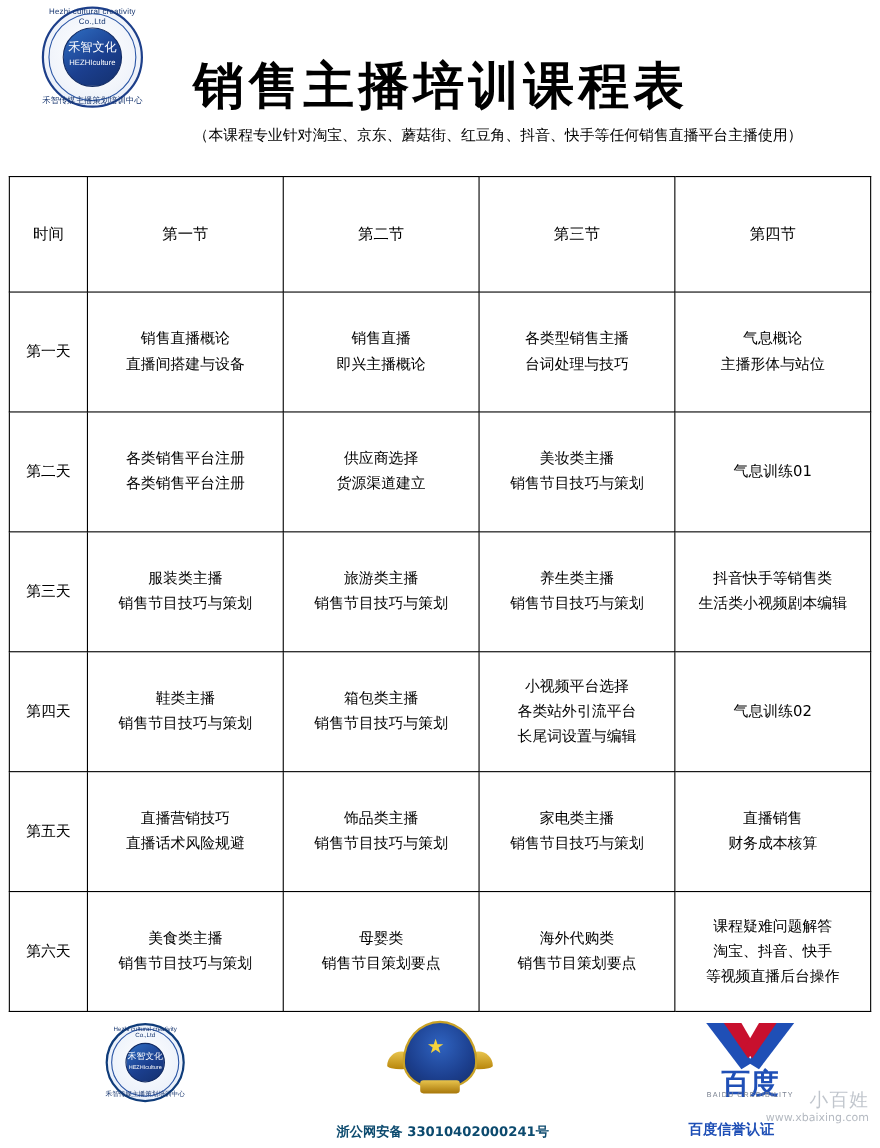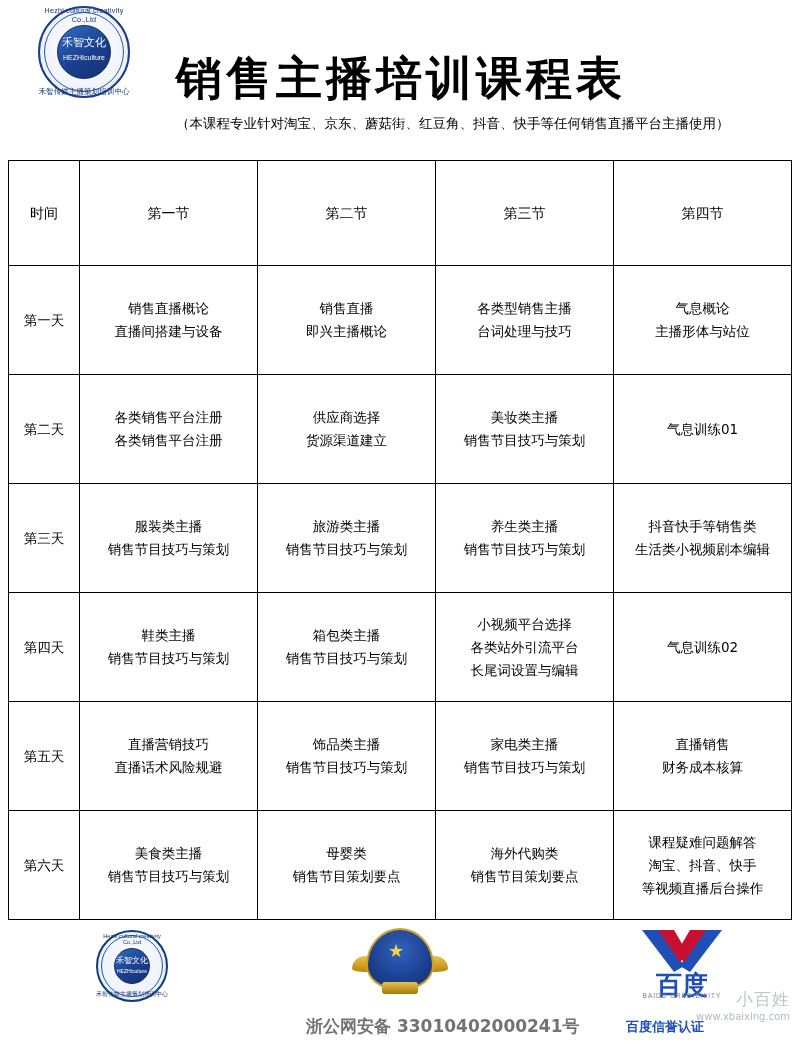--- a/index.html
+++ b/index.html
@@ -243,21 +243,21 @@
     bottom: 4px;
     left: 0; width: 800px;
     height: 26px;
   }
   .copyright {
     position: absolute; left: 42px; bottom: 4px;
     font-size: 13px; font-family: "DejaVu Sans", sans-serif; color: #000;
   }
   .icp {
     position: absolute; left: 306px; bottom: 2px;
-    font-size: 17px; font-weight: bold; font-family: "DejaVu Sans", sans-serif; color: #737373;
+    font-size: 12px; font-weight: bold; font-family: "DejaVu Sans", sans-serif; color: #0c4a6e;
   }
   .baidu-cert {
     position: absolute; left: 626px; bottom: 4px;
     font-size: 13px; font-weight: bold; color: #1f4fb6; font-family: "DejaVu Sans", sans-serif;
   }
   .watermark {
     position: absolute;
     right: 10px;
     bottom: 22px;
     font-family: "DejaVu Sans", sans-serif;

